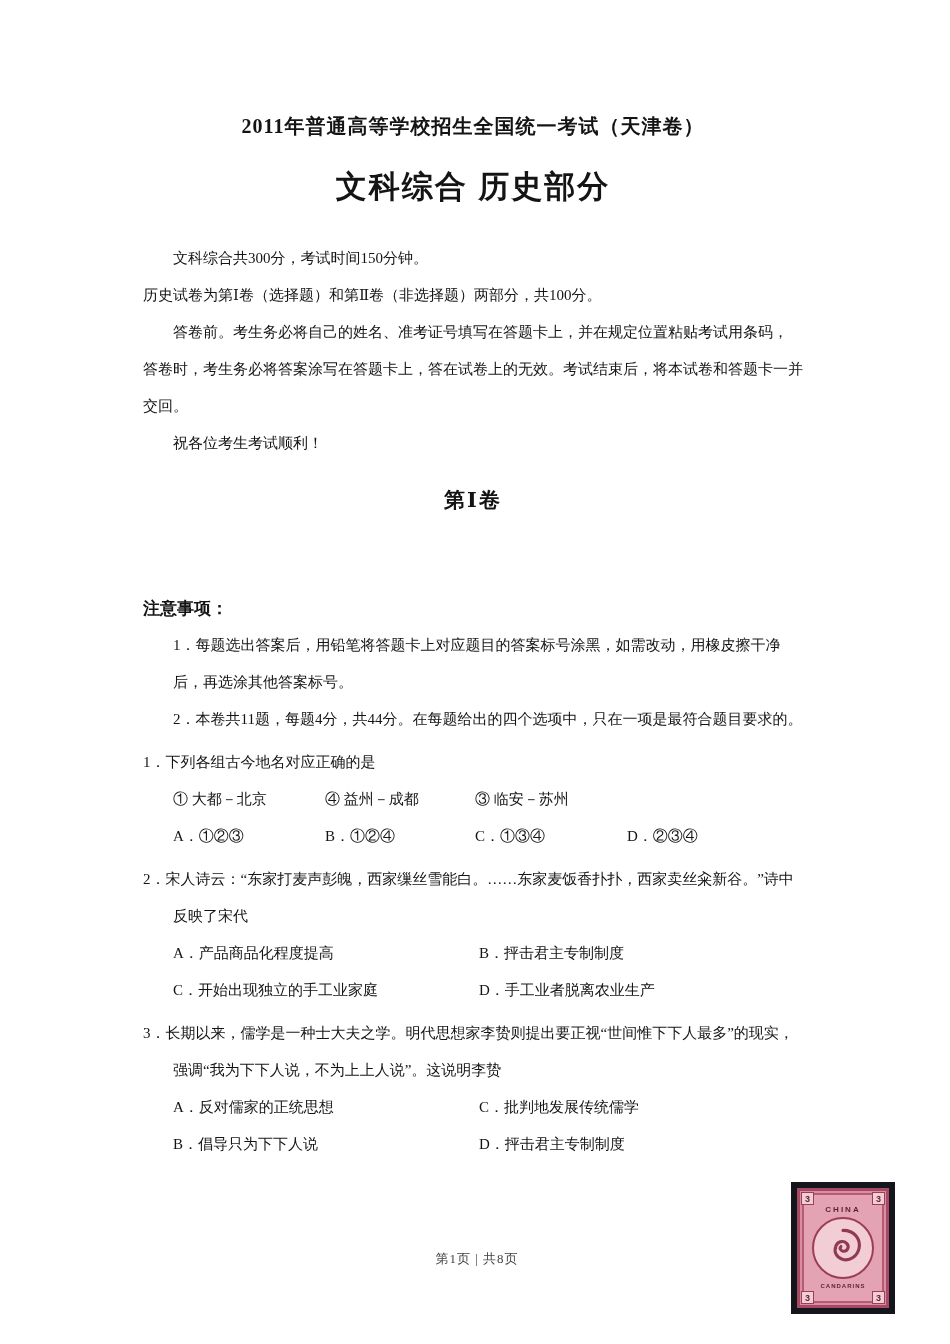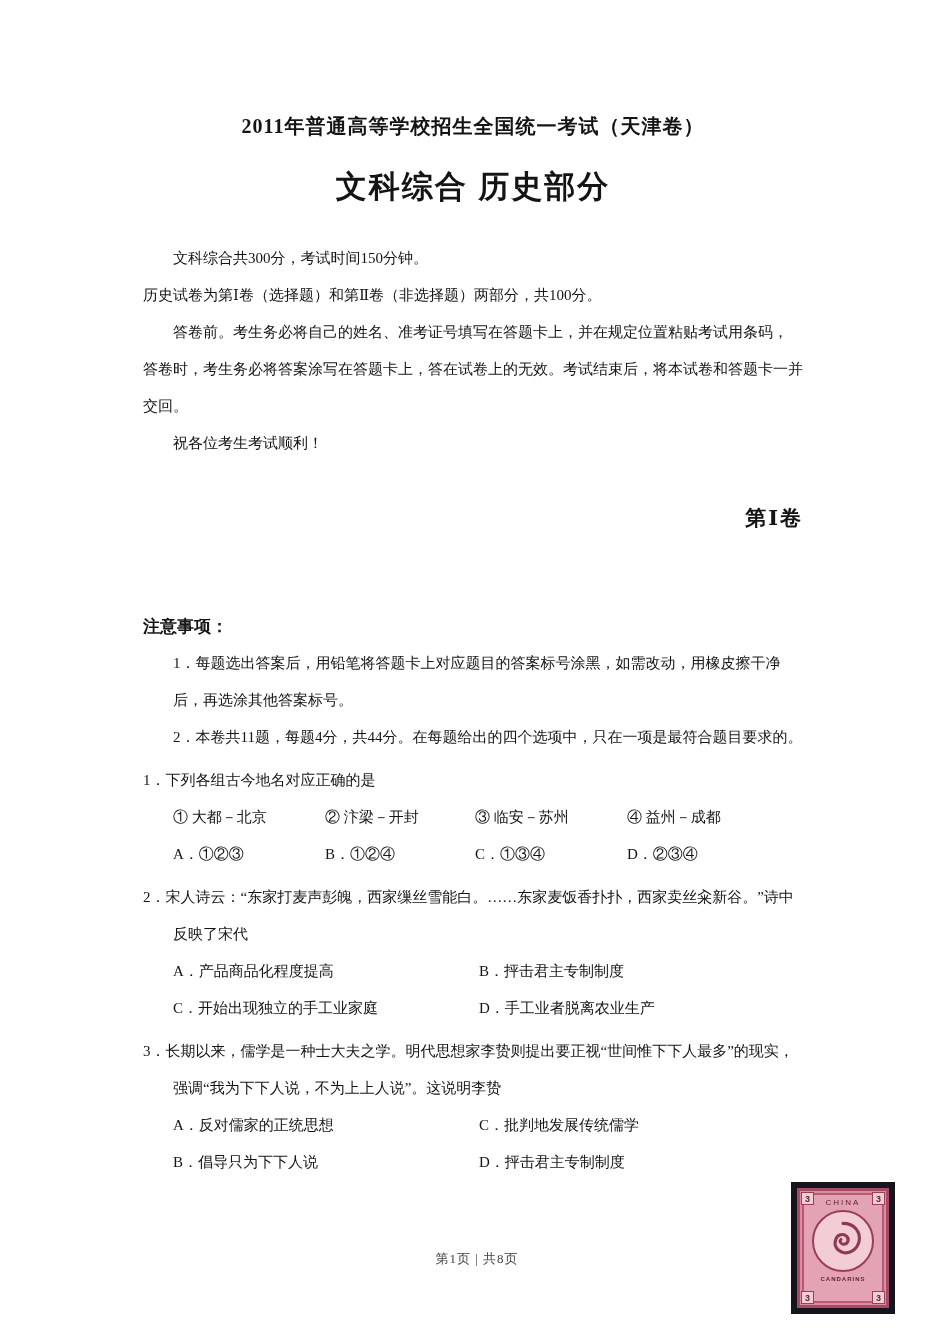--- a/index.html
+++ b/index.html
@@ -27,23 +27,23 @@
     font-size: 31px;
     font-weight: bold;
     font-family: "Liberation Sans", "DejaVu Sans", sans-serif;
     margin-top: 26px;
     letter-spacing: 2px;
   }
   .intro { margin-top: 32px; }
   .intro p, .notice, .question, .opt-row { font-size: 15px; line-height: 37px; }
   .indent { text-indent: 2em; }
   .section-heading {
-    text-align: right;
+    text-align: center;
     font-size: 21px;
-    margin-top: 42px;
+    margin-top: 24px;
     letter-spacing: 2px;
   }
   .notice-heading {
     margin-top: 76px;
     font-size: 17px;
     font-weight: bold;
     font-family: "Liberation Sans", "DejaVu Sans", sans-serif;
     line-height: 37px;
   }
   .notice { margin-left: 2em; }
@@ -70,23 +70,23 @@
   .stamp {
     position: relative;
     width: 100%; height: 100%;
     background: #e4a3b4;
     border: 3px solid #a84a64;
     box-shadow: inset 0 0 0 2px #d88fa2, inset 0 0 0 4px #b85a74;
     display: flex; flex-direction: column; align-items: center;
     font-family: "Liberation Sans", "DejaVu Sans", sans-serif;
   }
   .stamp-top-label {
-    margin-top: 7px;
+    margin-top: 14px;
     font-size: 8px;
-    font-weight: normal;
+    font-weight: bold;
     letter-spacing: 2px;
     color: #5e1f33;
   }
   .stamp-medallion {
     margin-top: 3px;
     width: 62px; height: 62px;
     border-radius: 50%;
     background: #f2cdd6;
     border: 2px solid #9c3e56;
     display: flex; align-items: center; justify-content: center;
@@ -131,23 +131,22 @@
   <h3 class="section-heading">第Ⅰ卷</h3>
 
   <p class="notice-heading">注意事项：</p>
 
   <p class="notice"><span>1．</span><span>每题选出答案后，用铅笔将答题卡上对应题目的答案标号涂黑，如需改动，用橡皮擦干净后，再选涂其他答案标号。</span></p>
   <p class="notice"><span>2．</span><span>本卷共11题，每题4分，共44分。在每题给出的四个选项中，只在一项是最符合题目要求的。</span></p>
 
   <p class="question"><span>1．</span><span>下列各组古今地名对应正确的是</span></p>
   <div class="opt-row grid4">
     <span>① 大都－北京</span>
-    <span>② 汴梁－开封</span>
+    <span>④ 益州－成都</span>
     <span>③ 临安－苏州</span>
-    <span>④ 益州－成都</span>
   </div>
   <div class="opt-row grid4">
     <span>A．①②③</span>
     <span>B．①②④</span>
     <span>C．①③④</span>
     <span>D．②③④</span>
   </div>
 
   <p class="question"><span>2．</span><span>宋人诗云：“东家打麦声彭魄，西家缫丝雪能白。……东家麦饭香扑扑，西家卖丝籴新谷。”诗中反映了宋代</span></p>
   <div class="opt-row grid2">

